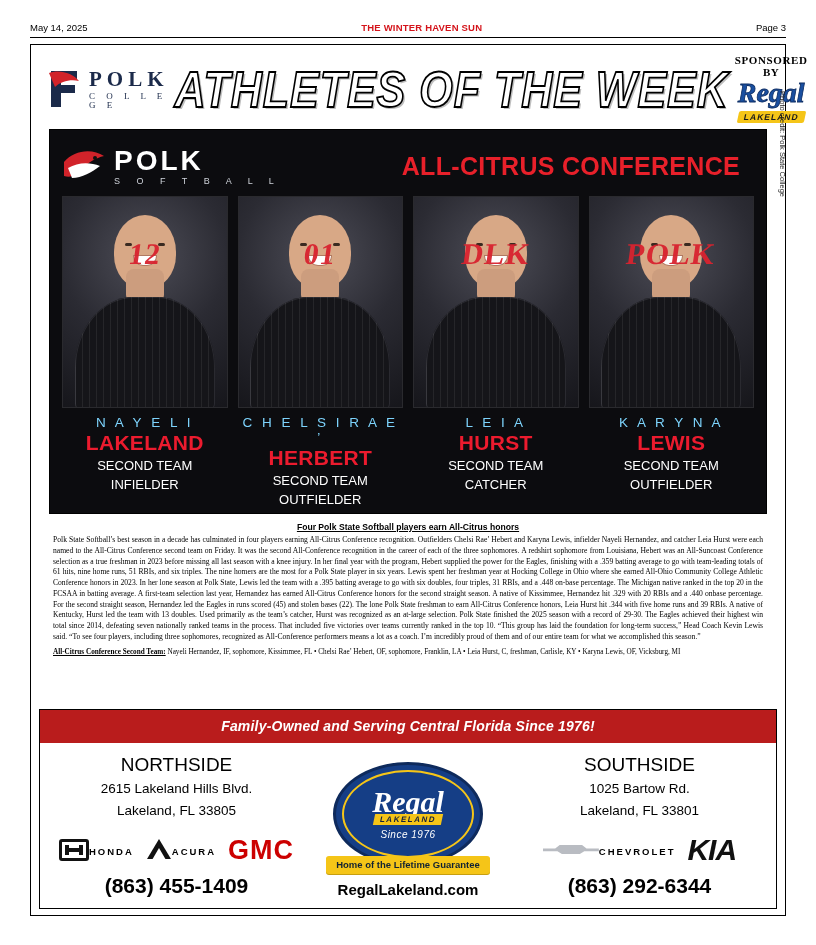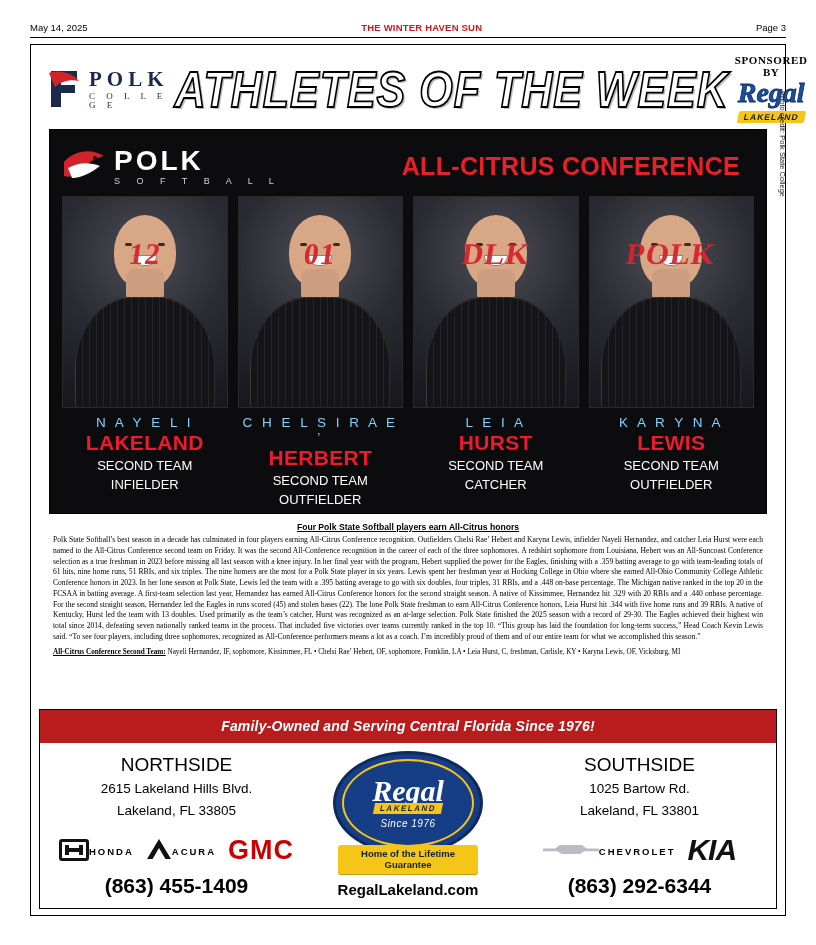--- a/index.html
+++ b/index.html
@@ -331,21 +331,21 @@
     background: #f5c518; color: #15223c;
     font-size: 8px; font-weight: bold; letter-spacing: 1.5px;
     padding: 1px 6px; transform: skewX(-12deg); margin-top: -3px;
   }
   .seal-since {
     color: #fff; font-size: 10px; font-style: italic; margin-top: 4px;
     letter-spacing: .5px;
   }
   .seal-ribbon {
     position: relative;
-    width: 140px; margin: -10px auto 0 auto;
+    width: 164px; margin: -10px auto 0 auto;
     background: #f5c518;
     color: #123;
     font-size: 9.5px; font-weight: bold;
     padding: 3px 0 4px 0;
     border-radius: 3px;
     box-shadow: 0 1px 0 #c79f10;
   }
   .ad-url { font-size: 15px; font-weight: bold; margin-top: 7px; }
 </style>
 </head>

